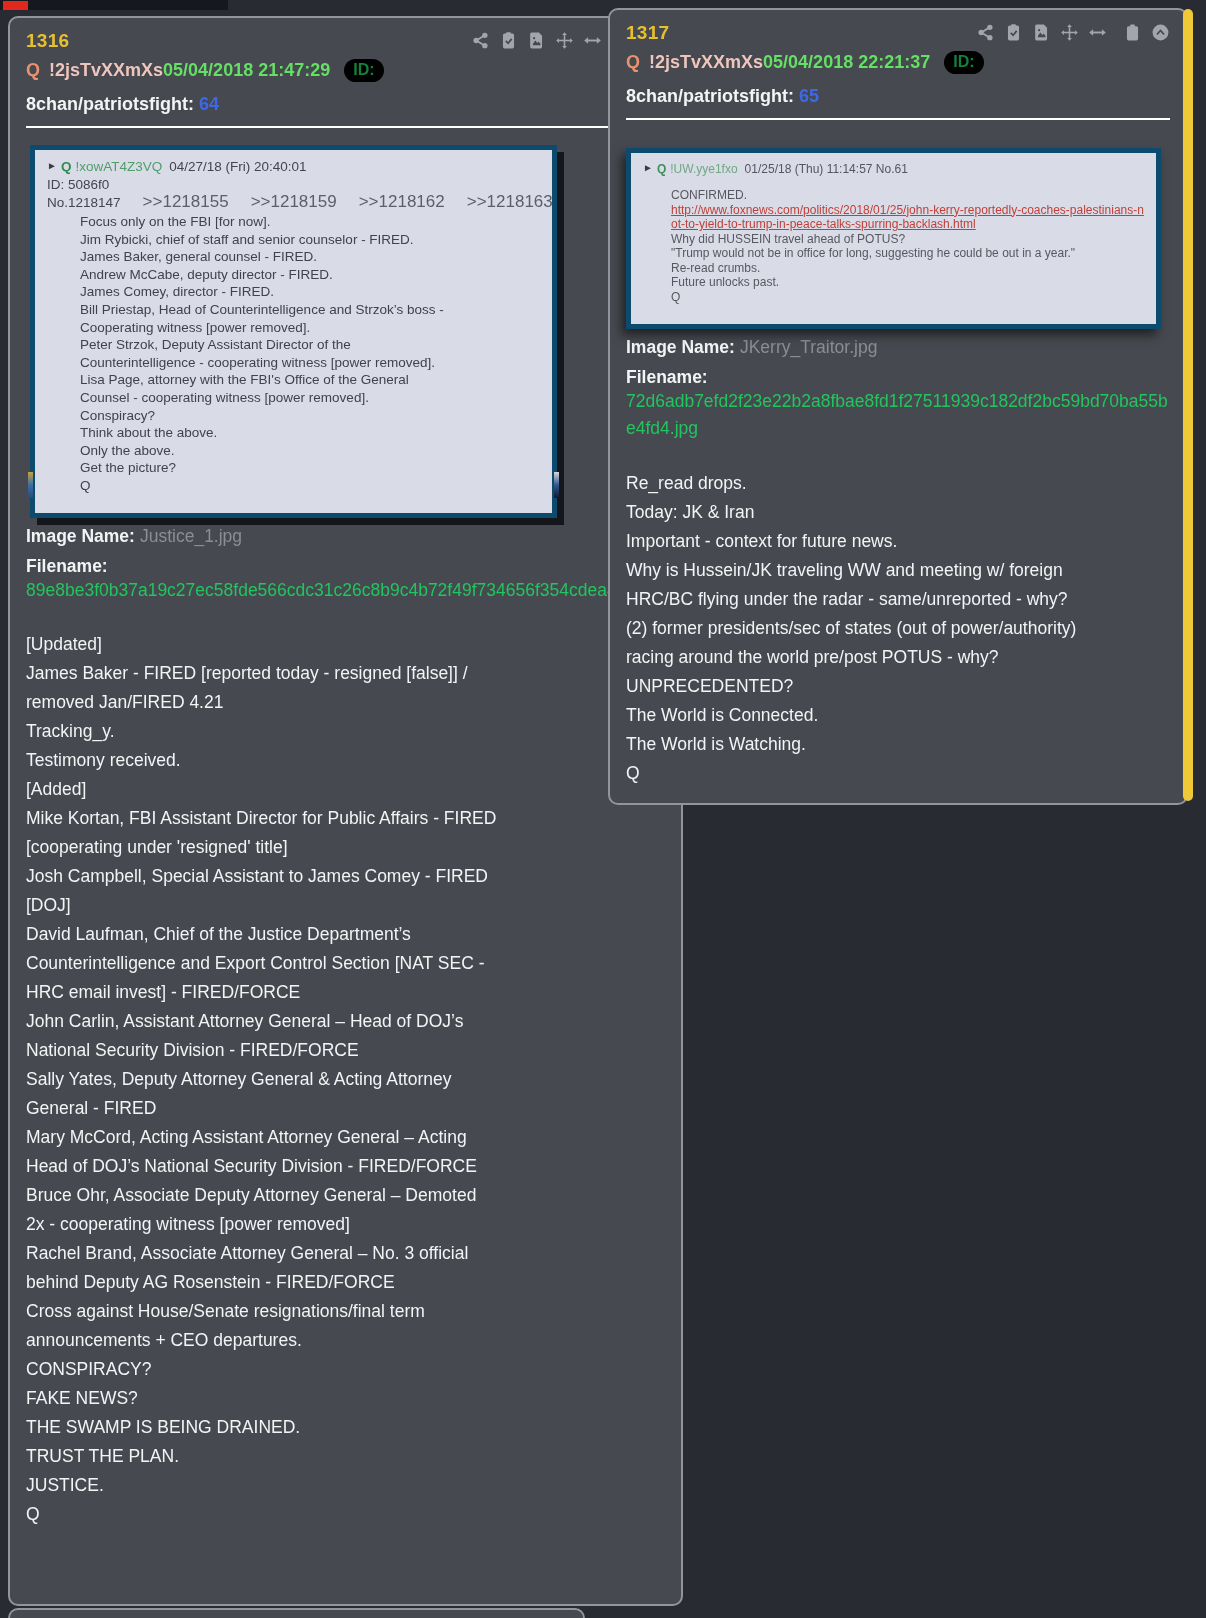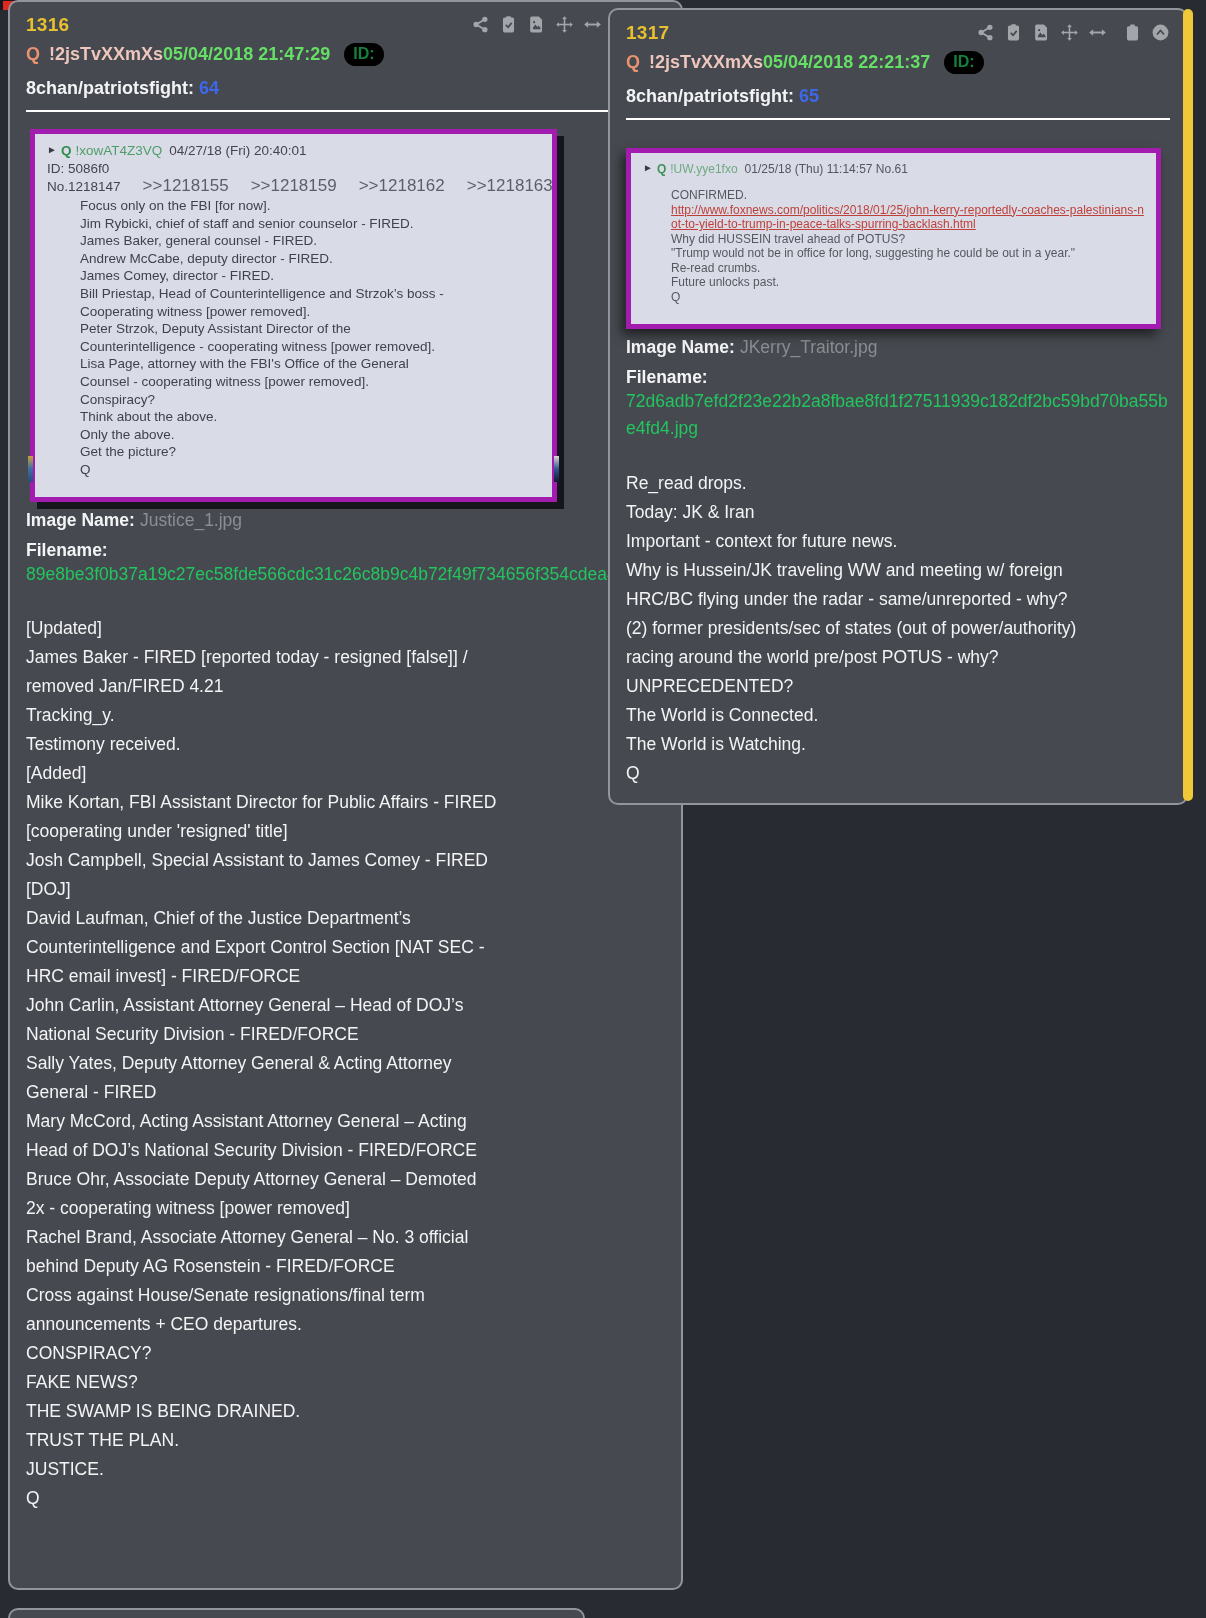--- a/index.html
+++ b/index.html
@@ -9,42 +9,42 @@
     font-family:"Liberation Sans","DejaVu Sans",sans-serif;
     -webkit-font-smoothing:antialiased;
   }
   .top-strip{position:absolute;left:0;top:0;width:228px;height:10px;background:#16181d;}
   .red-badge{position:absolute;left:3px;top:1px;width:25px;height:9px;background:#e0281f;}
 
   .card{
     position:absolute;background:#46494f;border:2px solid #92959b;border-radius:10px;
     padding:12px 16px;box-sizing:border-box;
   }
-  .card-left{left:8px;top:0;width:675px;height:1590px;}
+  .card-left{left:8px;top:16px;width:675px;height:1590px;}
   .card-right{left:608px;top:8px;width:580px;height:797px;}
   .yellow-bar{position:absolute;left:1183px;top:9px;width:10px;height:792px;background:#efc937;border-radius:5px;z-index:6;}
   .card-peek{position:absolute;left:8px;top:1608px;width:577px;height:12px;background:#46494f;border:2px solid #92959b;border-bottom:none;border-radius:10px 10px 0 0;box-sizing:border-box;}
 
   .card-head{display:flex;justify-content:space-between;align-items:flex-start;}
   .post-number{color:#e7c02f;font-weight:bold;font-size:19px;letter-spacing:.3px;}
   .icon-row{display:flex;gap:9px;color:#a2a5aa;margin-top:1px;align-items:center;}
   .icon{width:19px;height:19px;display:inline-block;}
   .icon svg{width:100%;height:100%;display:block;}
   .icon.gap-left{margin-left:7px;}
 
   .author-row{margin-top:7px;font-size:18px;font-weight:bold;display:flex;align-items:center;}
   .q-name{color:#e9926f;}
   .tripcode{color:#eec6bd;margin-left:9px;}
   .datetime{color:#65df65;}
   .id-pill{background:#000;color:#15803d;border-radius:13px;padding:2px 9px 3px 9px;font-size:16px;margin-left:14px;}
   .board-row{margin-top:12px;font-size:18px;font-weight:bold;color:#f3f4f5;}
   .board-num{color:#3d68e9;margin-left:5px;text-decoration:none;cursor:pointer;}
   .head-rule{border:none;border-top:2px solid #ffffff;margin:11px 0 0 0;}
 
-  .quote-figure{position:relative;background:#a21caf;padding:5px;box-shadow:7px 7px 0 #15161b;cursor:pointer;}
+  .quote-figure{position:relative;background:#0c4a6e;padding:5px;box-shadow:7px 7px 0 #15161b;cursor:pointer;}
   .qf-left{width:527px;margin:17px 0 0 4px;box-sizing:border-box;}
   .qf-right{width:535px;margin:28px 0 0 0;box-sizing:border-box;box-shadow:-4px 6px 10px rgba(0,0,0,.55);}
   .quote-inner{background:#d9dbe7;padding:9px 12px 18px 12px;}
   .quote-head{font-size:13.5px;color:#45454f;}
   .q-arrow{font-size:10px;color:#3c3c44;margin-right:4px;vertical-align:2px;}
   .q-green{color:#2f8e4e;font-weight:bold;}
   .q-trip{color:#4f9e6a;margin-left:4px;}
   .q-date{margin-left:7px;}
   .quote-idline{font-size:13.5px;color:#45454f;margin-top:3px;}
   .refs{display:inline;}

